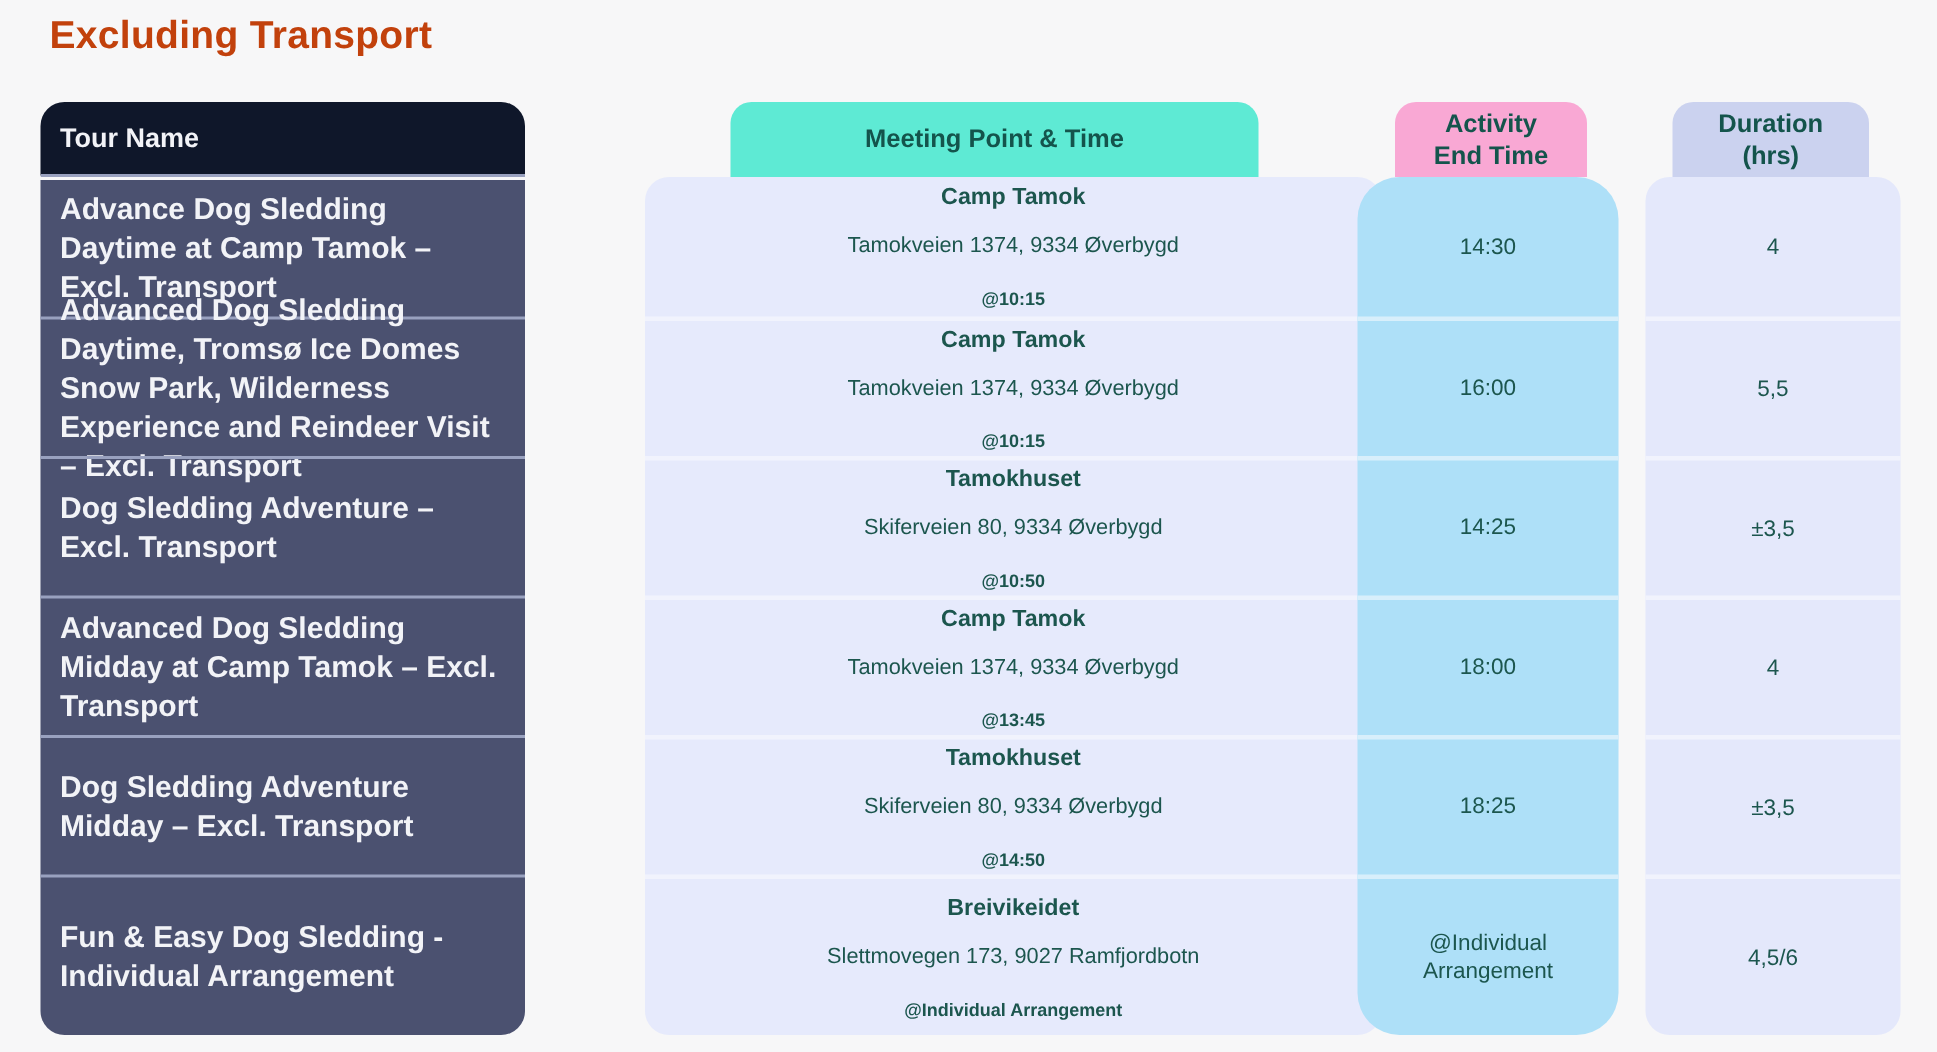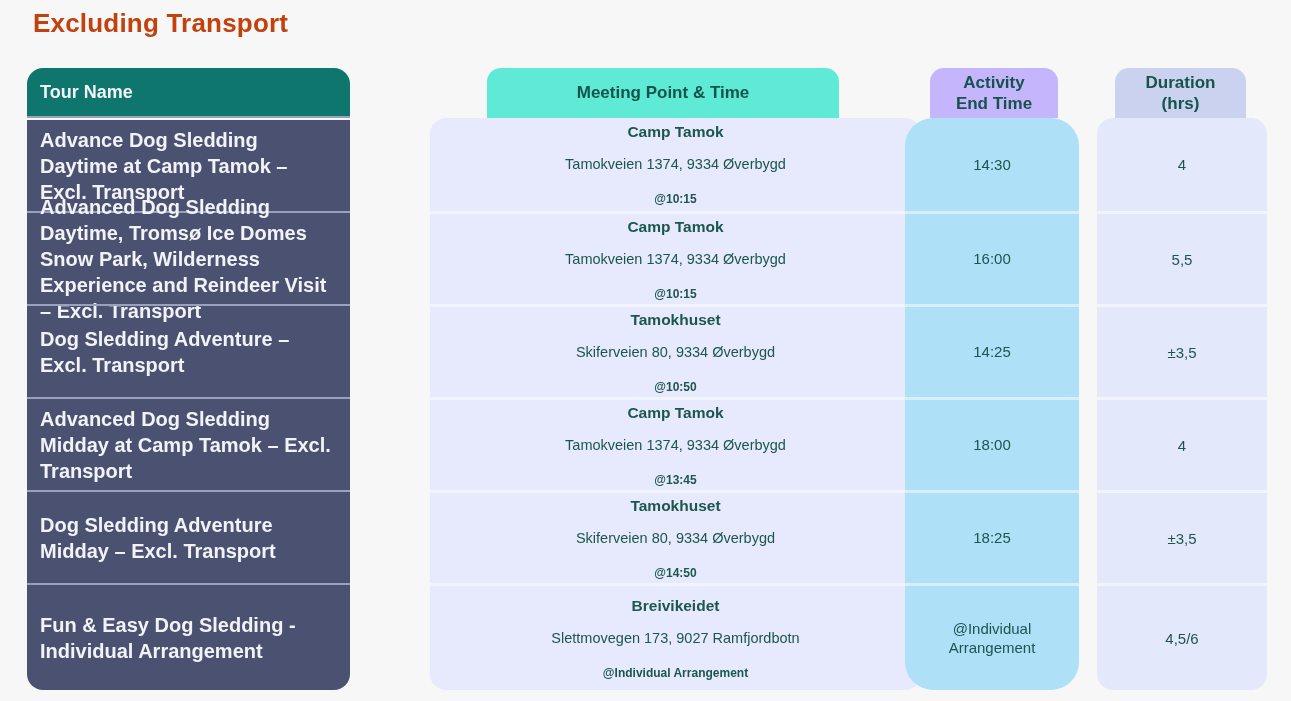--- a/index.html
+++ b/index.html
@@ -18,28 +18,28 @@
   .abs{position:absolute;box-sizing:border-box;}
 
   
   .col-header{
     display:flex;flex-direction:column;align-items:center;justify-content:center;
     text-align:center;font-weight:bold;font-size:17px;color:#14544c;
     border-radius:14px 14px 0 0;line-height:1.25;
   }
   .tour-header{
     left:27px;top:68px;width:323px;height:50px;
-    background:#0f766e;color:#f2f3f7;
+    background:#0f172a;color:#f2f3f7;
     border-radius:16px 16px 0 0;
     align-items:flex-start;justify-content:center;
     padding-left:13px;font-size:18px;
     border-bottom:2px solid #99a1bf;
   }
   .meeting-header{left:487px;top:68px;width:352px;height:50px;background:#5eead4;}
-  .end-header{left:930px;top:68px;width:128px;height:50px;background:#c4b5fd;}
+  .end-header{left:930px;top:68px;width:128px;height:50px;background:#f9a8d4;}
   .duration-header{left:1115px;top:68px;width:131px;height:50px;background:#cbd2ef;}
 
   
   .col-body{display:flex;flex-direction:column;}
   .tour-body{
     left:27px;top:120px;width:323px;height:570px;
     background:#4b5170;border-radius:0 0 16px 16px;
   }
   .meeting-body{
     left:430px;top:118px;width:491px;height:572px;

